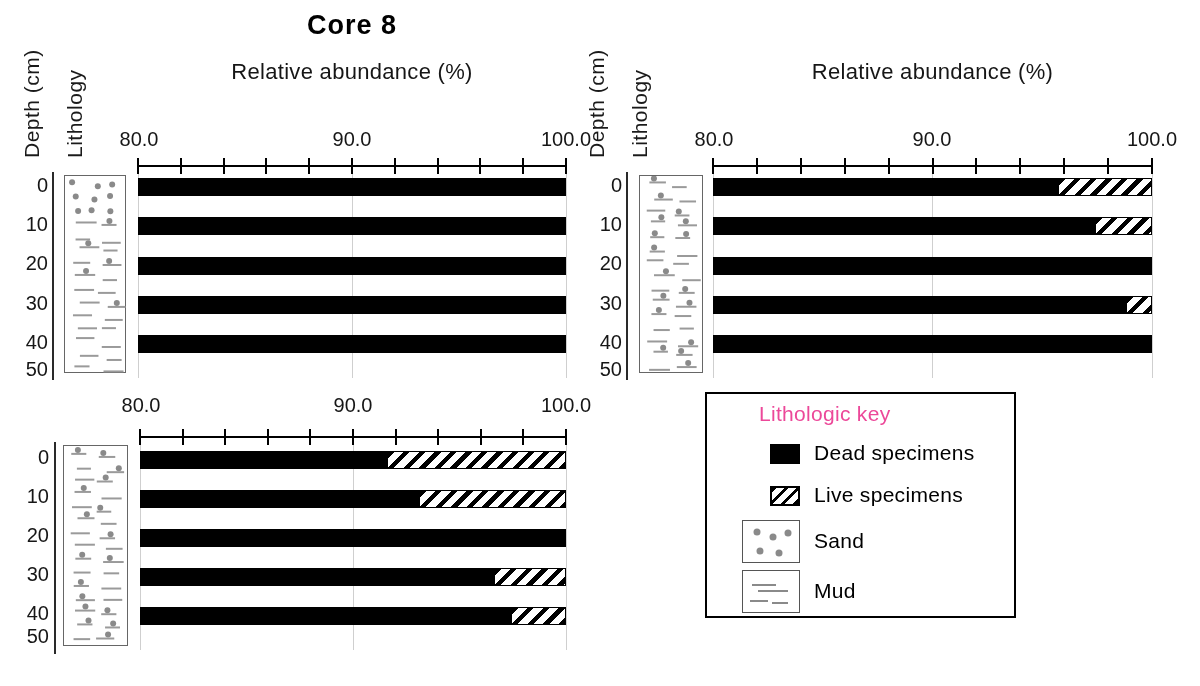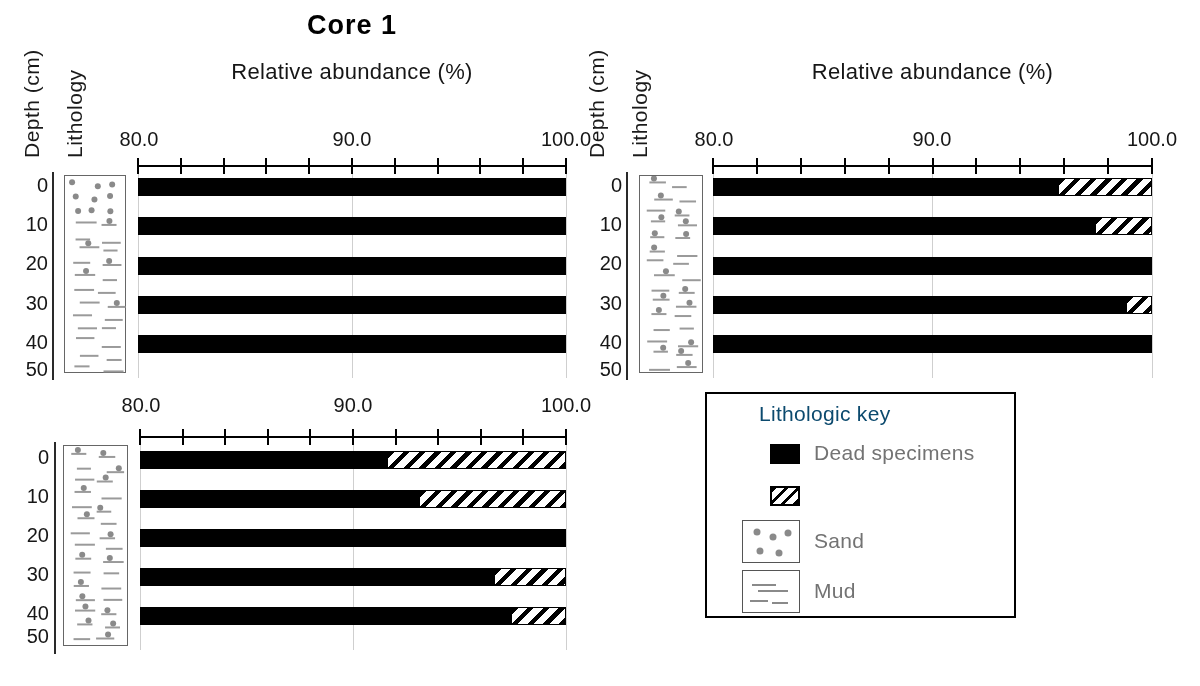--- a/index.html
+++ b/index.html
@@ -14,35 +14,35 @@
   .gridline{position:absolute;width:1px;background:#cfcfcf;z-index:0;}
   .axisline{position:absolute;height:2px;background:#000;z-index:3;}
   .tick{position:absolute;width:2px;height:16px;background:#000;z-index:3;}
   .dline{position:absolute;width:2px;background:#2a2a2a;}
   .bar-row{position:absolute;display:flex;z-index:2;}
   .bar-dead{height:100%;background:#000;}
   .bar-live{height:100%;box-sizing:border-box;border:1.5px solid #000;
             background:repeating-linear-gradient(135deg,#000 0 4.5px,#fff 4.5px 11px);}
   .litho-box{position:absolute;border:1.5px solid #666;background:#fff;box-sizing:border-box;z-index:1;}
   .lg-box{position:absolute;border:2px solid #000;background:#fff;box-sizing:border-box;}
-  .lg-title{position:absolute;font-size:21px;color:#0c4a6e;letter-spacing:.3px;}
-  .lg-label{position:absolute;font-size:21px;color:#737373;letter-spacing:.3px;}
+  .lg-title{position:absolute;font-size:21px;color:#ec4899;letter-spacing:.3px;}
+  .lg-label{position:absolute;font-size:21px;color:#000000;letter-spacing:.3px;}
   .lg-swatch-dead{position:absolute;width:30px;height:20px;background:#000;}
   .lg-swatch-live{position:absolute;width:30px;height:20px;box-sizing:border-box;border:2px solid #000;
             background:repeating-linear-gradient(135deg,#000 0 3.5px,#fff 3.5px 8.5px);}
   .lg-swatch-big{position:absolute;width:58px;height:43px;box-sizing:border-box;border:1.5px solid #555;background:#fff;}
 </style>
 </head>
 <body>
 
 <div id="fig">
 
   <div class="vlabel" style="left:44px;top:134px">Depth (cm)</div>
   <div class="vlabel" style="left:87px;top:134px">Lithology</div>
-  <div class="ctitle" style="left:138px;top:10px;width:428px">Core 1</div>
+  <div class="ctitle" style="left:138px;top:10px;width:428px">Core 8</div>
   <div class="csub" style="left:138px;top:59px;width:428px">Relative abundance (%)</div>
   <div class="xlab" style="left:139px;top:128px">80.0</div>
   <div class="xlab" style="left:352px;top:128px">90.0</div>
   <div class="xlab" style="left:566px;top:128px">100.0</div>
   <div class="dlab" style="left:10px;top:174px">0</div>
   <div class="dlab" style="left:10px;top:213px">10</div>
   <div class="dlab" style="left:10px;top:252px">20</div>
   <div class="dlab" style="left:10px;top:292px">30</div>
   <div class="dlab" style="left:10px;top:331px">40</div>
   <div class="dlab" style="left:10px;top:358px">50</div>
@@ -68,20 +68,21 @@
   <div class="dlab" style="left:11px;top:524px">20</div>
   <div class="dlab" style="left:11px;top:563px">30</div>
   <div class="dlab" style="left:11px;top:602px">40</div>
   <div class="dlab" style="left:11px;top:625px">50</div>
 
   <div class="lg-box" style="left:705px;top:392px;width:311px;height:226px">
     <div class="lg-title" style="left:52px;top:8px">Lithologic key</div>
     <div class="lg-swatch-dead" style="left:63px;top:50px"></div>
     <div class="lg-label" style="left:107px;top:47px">Dead specimens</div>
     <div class="lg-swatch-live" style="left:63px;top:92px"></div>
+    <div class="lg-label" style="left:107px;top:89px">Live specimens</div>
     <div class="lg-swatch-big" style="left:35px;top:126px">
       <svg width="55" height="40">
         <circle cx="14" cy="11" r="3.5" fill="#8a8a8a"></circle>
         <circle cx="30" cy="16" r="3.5" fill="#8a8a8a"></circle>
         <circle cx="45" cy="12" r="3.5" fill="#8a8a8a"></circle>
         <circle cx="17" cy="30" r="3.5" fill="#8a8a8a"></circle>
         <circle cx="36" cy="32" r="3.5" fill="#8a8a8a"></circle>
       </svg>
     </div>
     <div class="lg-label" style="left:107px;top:135px">Sand</div>

